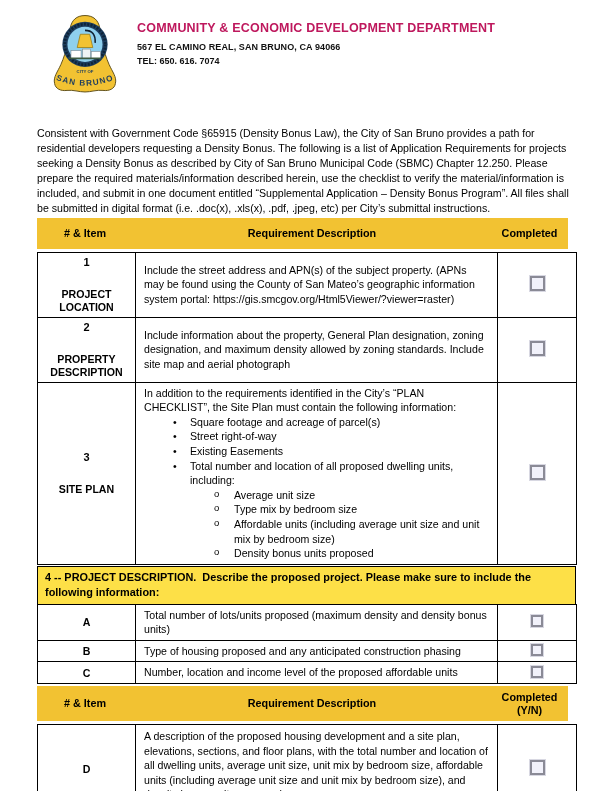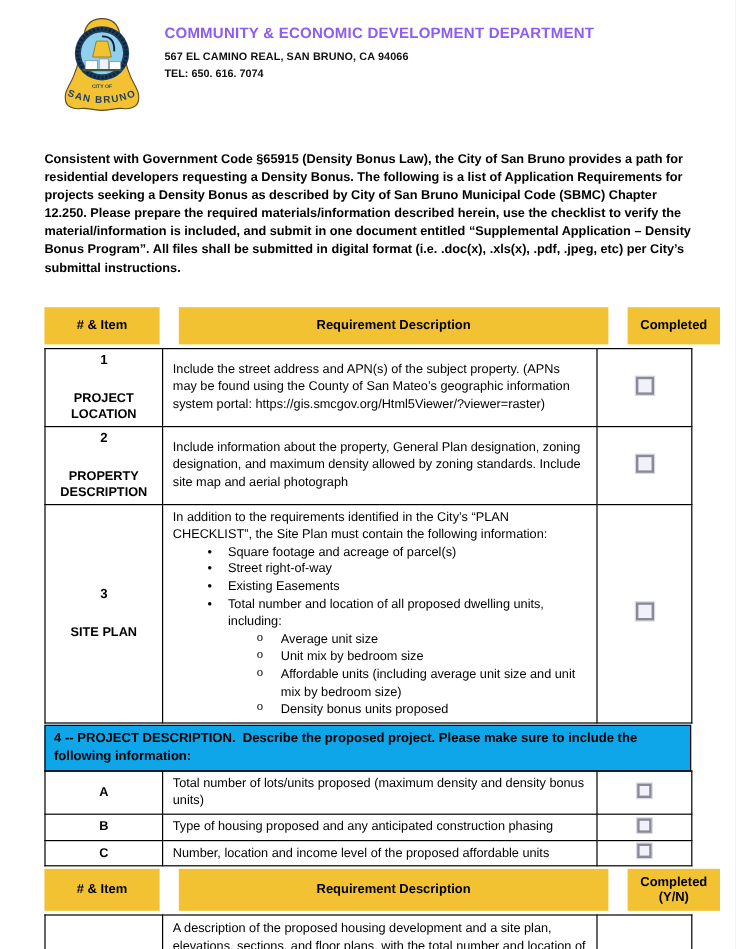--- a/index.html
+++ b/index.html
@@ -6,28 +6,28 @@
   html,body { background:#e8e8e8; }
   .page {
     position:relative; width:613px; height:791px; margin:0 auto;
     background:#ffffff; font-family:"Liberation Sans", sans-serif; color:#000;
     overflow:hidden;
   }
   
   .logo { position:absolute; left:46px; top:12px; width:78px; height:96px; }
   .hdr { position:absolute; left:137px; top:18px; width:440px; }
   .hdr .t1, .hdr .t2 { font-size:17.5px; font-weight:bold; letter-spacing:.2px; color:#efa30b; line-height:19px; }
-  .hdr .dept { font-size:12.5px; font-weight:bold; color:#8b5cf6; margin-top:3px; letter-spacing:.2px; }
+  .hdr .dept { font-size:12.5px; font-weight:bold; color:#be185d; margin-top:3px; letter-spacing:.2px; }
   .hdr .addr { font-size:9px; font-weight:bold; color:#111; margin-top:7px; letter-spacing:.1px; }
   .hdr .tel  { font-size:9px; font-weight:bold; color:#111; margin-top:4px; }
   
   .content { position:absolute; left:37px; top:126px; width:539px; }
-  .intro { font-size:10.6px; line-height:15.1px; margin-bottom:24px;font-weight:bold; }
-  
-  .thead-band { display:grid; grid-template-columns:96px 358px 77px; column-gap:16px; margin-bottom:3px; }
+  .intro { font-size:10.6px; line-height:15.1px; margin-bottom:1px; }
+  
+  .thead-band { display:grid; grid-template-columns:96px 358px 77px; column-gap:0; margin-bottom:3px; }
   .thead-band .hc {
     background:#f2c232; font-weight:bold; font-size:10.8px; text-align:center;
     display:flex; flex-direction:column; align-items:center; justify-content:center;
     min-height:31px; line-height:13px; padding:2px;
   }
   table.grid { border-collapse:collapse; width:539px; table-layout:fixed; }
   table.grid td { border:1.4px solid #000; font-size:10.6px; vertical-align:middle; }
   td.item { text-align:center; font-weight:bold; padding:3px 2px; }
   td.item .num { font-size:11px; }
   td.item .nm { margin-top:20px; line-height:13px; }
@@ -37,21 +37,21 @@
     display:inline-block; width:15px; height:15px; background:#f1f1fa;
     border:2px solid #8a8a96; box-shadow:0 0 0 1px #d8d8e2;
   }
   .checkbox.sm { width:12px; height:12px; }
   .bullet { position:relative; padding-left:46px; }
   .bullet::before { content:"•"; position:absolute; left:29px; top:0; }
   .sub { position:relative; padding-left:90px; }
   .sub::before { content:"o"; position:absolute; left:70px; top:-1px; font-size:9.5px; }
   
   .sec4 {
-    border:1.4px solid #000; background:#0ea5e9; font-weight:bold; font-size:10.9px;
+    border:1.4px solid #000; background:#fde047; font-weight:bold; font-size:10.9px;
     line-height:15.5px; padding:3px 7px; white-space:pre-wrap; margin-top:1px;
   }
   table.abc td { border:1.4px solid #000; }
   table.abc { margin-top:-1px; }
   .thead-band.second { margin-top:2px; margin-bottom:3px; }
   .thead-band.second .hc { min-height:35px; }
   table.drow { margin-top:0; }
   
   .footer {
     position:absolute; left:37px; top:765px; width:539px;
@@ -137,21 +137,21 @@
           <div class="num">3</div>
           <div class="nm">SITE PLAN</div>
         </td>
         <td class="desc" style="vertical-align:top">
           <div>In addition to the requirements identified in the City’s “PLAN CHECKLIST”, the Site Plan must contain the following information:</div>
           <div class="bullet">Square footage and acreage of parcel(s)</div>
           <div class="bullet">Street right-of-way</div>
           <div class="bullet">Existing Easements</div>
           <div class="bullet">Total number and location of all proposed dwelling units, including:</div>
           <div class="sub">Average unit size</div>
-          <div class="sub">Unit mix by bedroom size</div>
+          <div class="sub">Type mix by bedroom size</div>
           <div class="sub">Affordable units (including average unit size and unit mix by bedroom size)</div>
           <div class="sub">Density bonus units proposed</div>
         </td>
         <td class="chk">
           <span class="checkbox"></span>
         </td>
       </tr>
     </tbody>
       </table>
 

